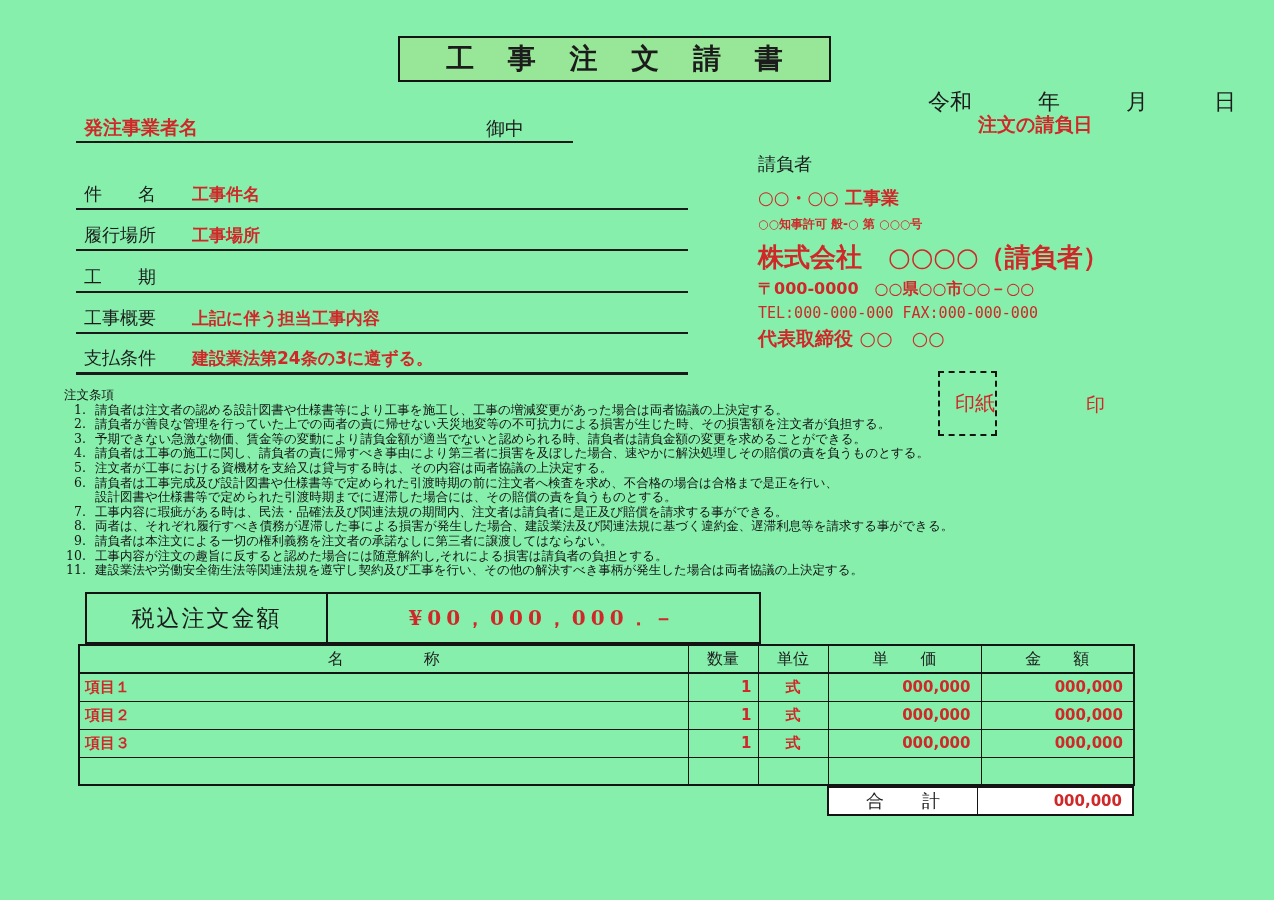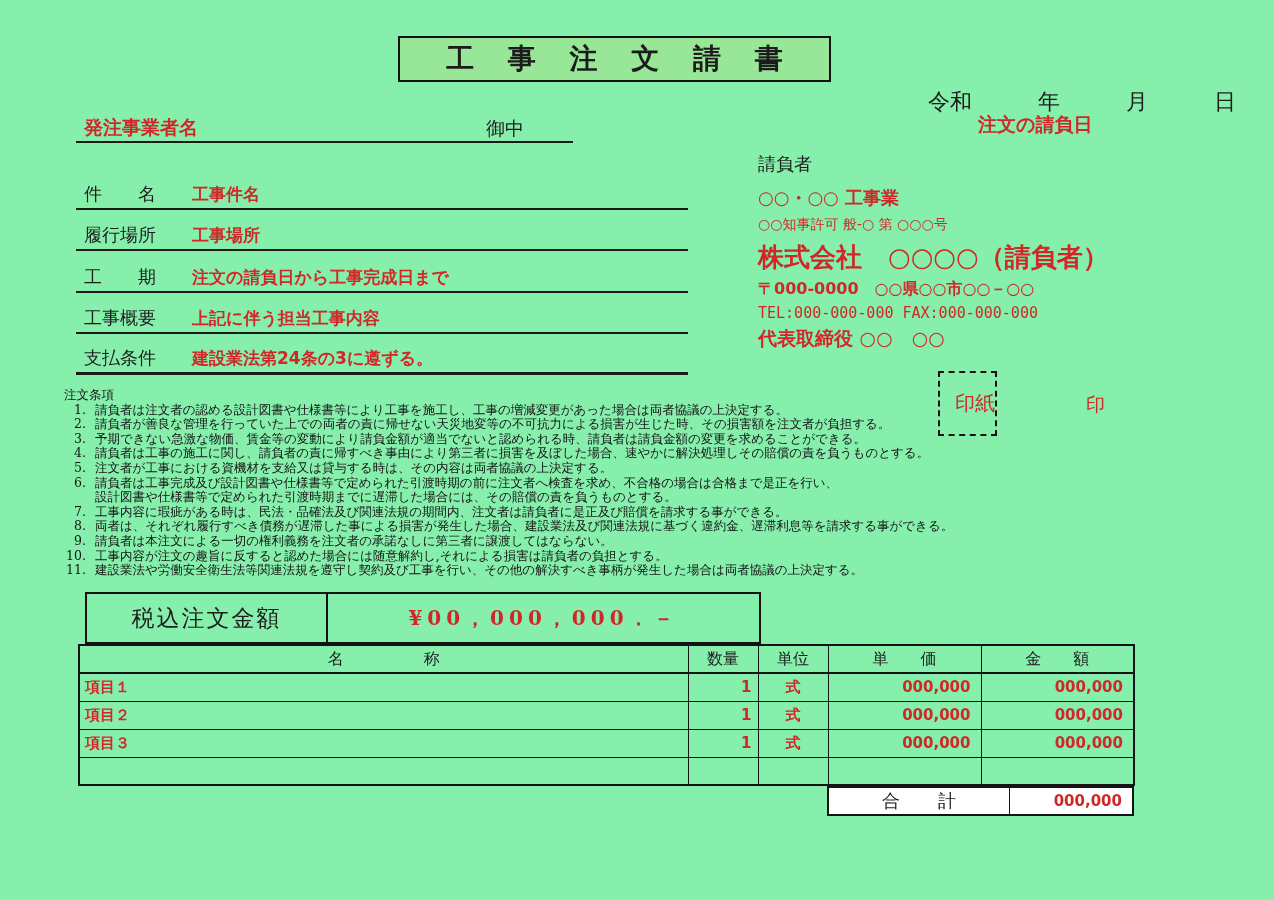--- a/index.html
+++ b/index.html
@@ -42,21 +42,21 @@
     display: flex; align-items: flex-end; padding: 0 0 2px 8px;
   }
   .field-row.thick { border-bottom-width: 3px; }
   .field-label { font-size: 18px; width: 100px; flex: none; }
   .field-value { font-size: 17px; font-weight: bold; color: #d02828; margin-left: 8px; white-space: nowrap; }
 
   
   .contractor { position: absolute; left: 758px; top: 152px; width: 480px; }
   .c-heading { font-size: 18px; }
   .c-business { position: absolute; top: 34px; font-size: 18px; font-weight: bold; color: #d02828; }
-  .c-license { position: absolute; top: 64px; font-size: 14px; font-weight: normal; color: #d02828; }
+  .c-license { position: absolute; top: 64px; font-size: 12px; font-weight: bold; color: #d02828; }
   .c-company { position: absolute; top: 88px; font-size: 26px; font-weight: bold; color: #d02828; white-space: nowrap; }
   .c-address { position: absolute; top: 127px; font-size: 16px; font-weight: bold; color: #d02828; }
   .c-tel { position: absolute; top: 152px; font-size: 15px; color: #d02828; }
   .c-rep { position: absolute; top: 174px; font-size: 19px; font-weight: bold; color: #d02828; }
 
   .stamp-box {
     position: absolute; left: 938px; top: 371px; width: 59px; height: 65px;
     border: 2px dashed #141414;
     display: flex; align-items: center; justify-content: flex-end;
     font-size: 20px; color: #d02828;
@@ -102,21 +102,21 @@
   .td-qty { text-align: right; padding-right: 6px; }
   .td-unit { text-align: center; }
   .td-price, .td-amount { text-align: right; padding-right: 10px; }
 
   
   .grand-total {
     position: absolute; left: 827px; top: 786px; width: 307px; height: 30px;
     border: 2px solid #141414; display: flex; background: #fff;
   }
   .grand-total-label {
-    width: 181px; flex: none; border-right: 1.5px solid #141414;
+    width: 149px; flex: none; border-right: 1.5px solid #141414;
     display: flex; align-items: center; justify-content: center;
     font-size: 18px; letter-spacing: 10px; padding-left: 10px;
   }
   .grand-total-amount {
     flex: 1; display: flex; align-items: center; justify-content: flex-end;
     padding-right: 10px; font-size: 15px; font-weight: bold; color: #d02828;
     font-family: "DejaVu Sans", "Liberation Sans", sans-serif;
   }
 </style>
 </head>
@@ -138,21 +138,20 @@
   <div class="field-row" style="top:183px">
     <span class="field-label">件　　名</span>
     <span class="field-value sans">工事件名</span>
   </div>
   <div class="field-row" style="top:224px">
     <span class="field-label">履行場所</span>
     <span class="field-value sans">工事場所</span>
   </div>
   <div class="field-row" style="top:266px">
     <span class="field-label">工　　期</span>
-    <span class="field-value sans">注文の請負日から工事完成日まで</span>
   </div>
   <div class="field-row" style="top:307px">
     <span class="field-label">工事概要</span>
     <span class="field-value sans">上記に伴う担当工事内容</span>
   </div>
   <div class="field-row thick" style="top:348px">
     <span class="field-label">支払条件</span>
     <span class="field-value sans">建設業法第24条の3に遵ずる。</span>
   </div>
 

